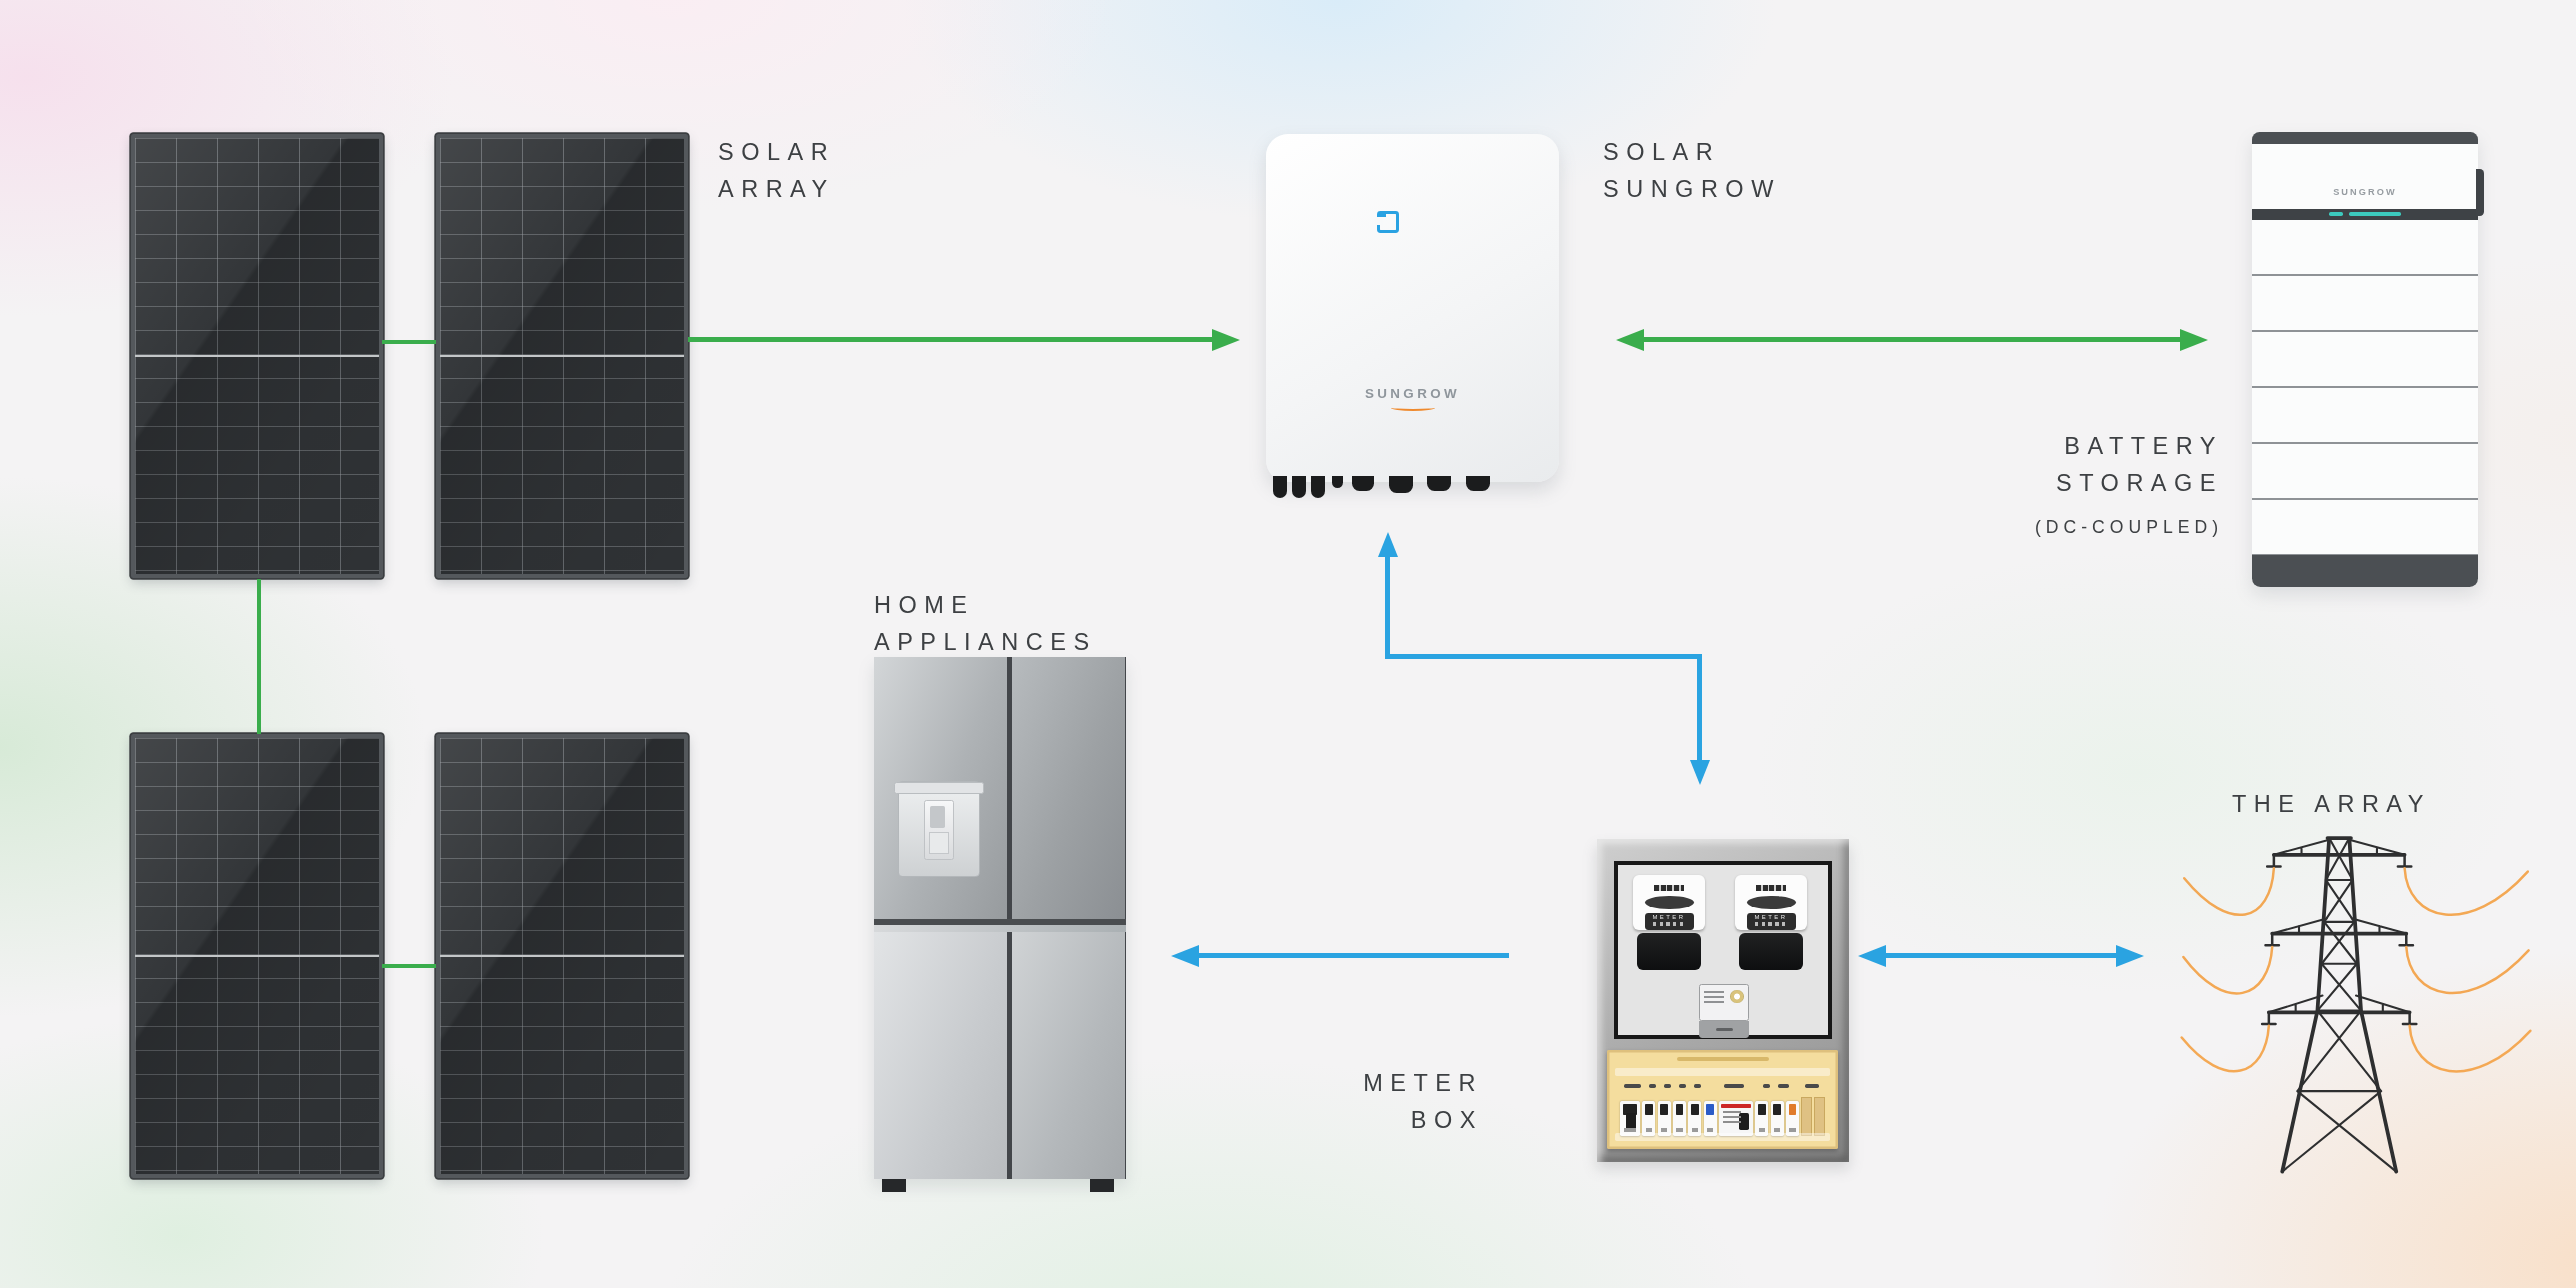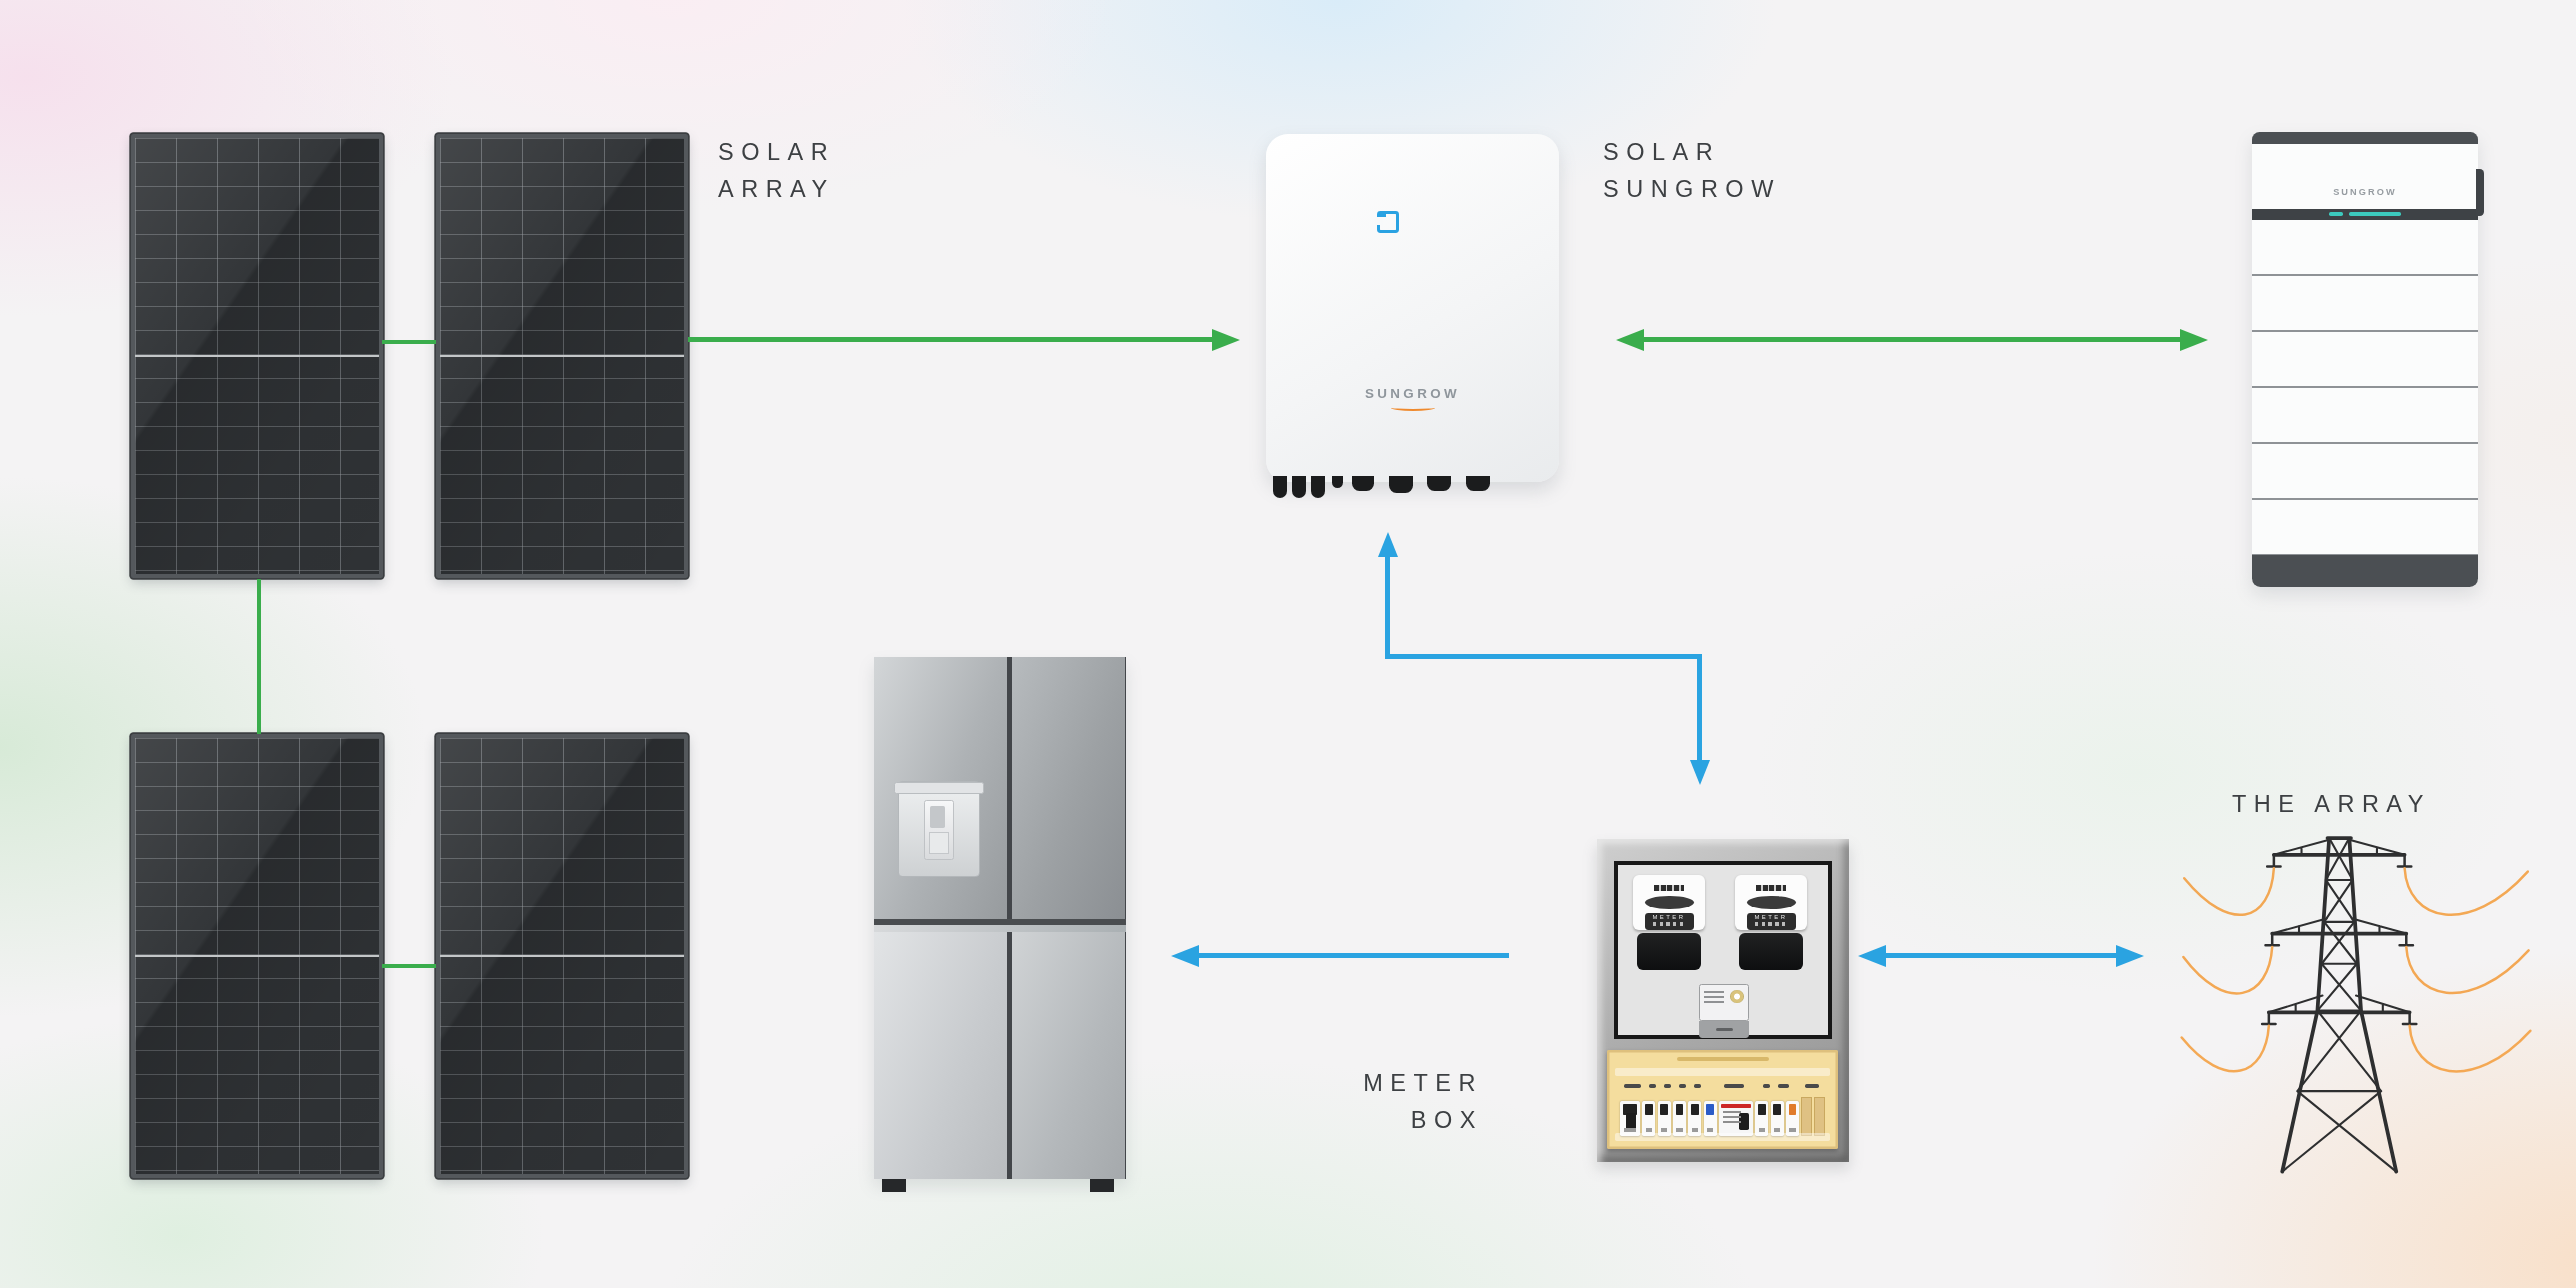--- a/index.html
+++ b/index.html
@@ -183,21 +183,30 @@
   <div class="lbl" style="left:718px; top:124px;">
     <div>SOLAR</div>
     <div>ARRAY</div>
   </div>
 
   <div class="lbl" style="left:1603px; top:124px;">
     <div>SOLAR</div>
     <div>SUNGROW</div>
   </div>
 
-
+  <div class="lbl right" style="left:1945px; top:418px; width:278px;">
+    <div>BATTERY</div>
+    <div>STORAGE</div>
+    <div class="sub">(DC-COUPLED)</div>
+  </div>
+
+  <div class="lbl" style="left:874px; top:577px;">
+    <div>HOME</div>
+    <div>APPLIANCES</div>
+  </div>
 
   <div class="lbl right" style="left:1258px; top:1055px; width:225px;">
     <div>METER</div>
     <div>BOX</div>
   </div>
 
   <div class="lbl center" style="left:2214px; top:776px; width:235px;">
     <div>THE ARRAY</div>
   </div>
 

